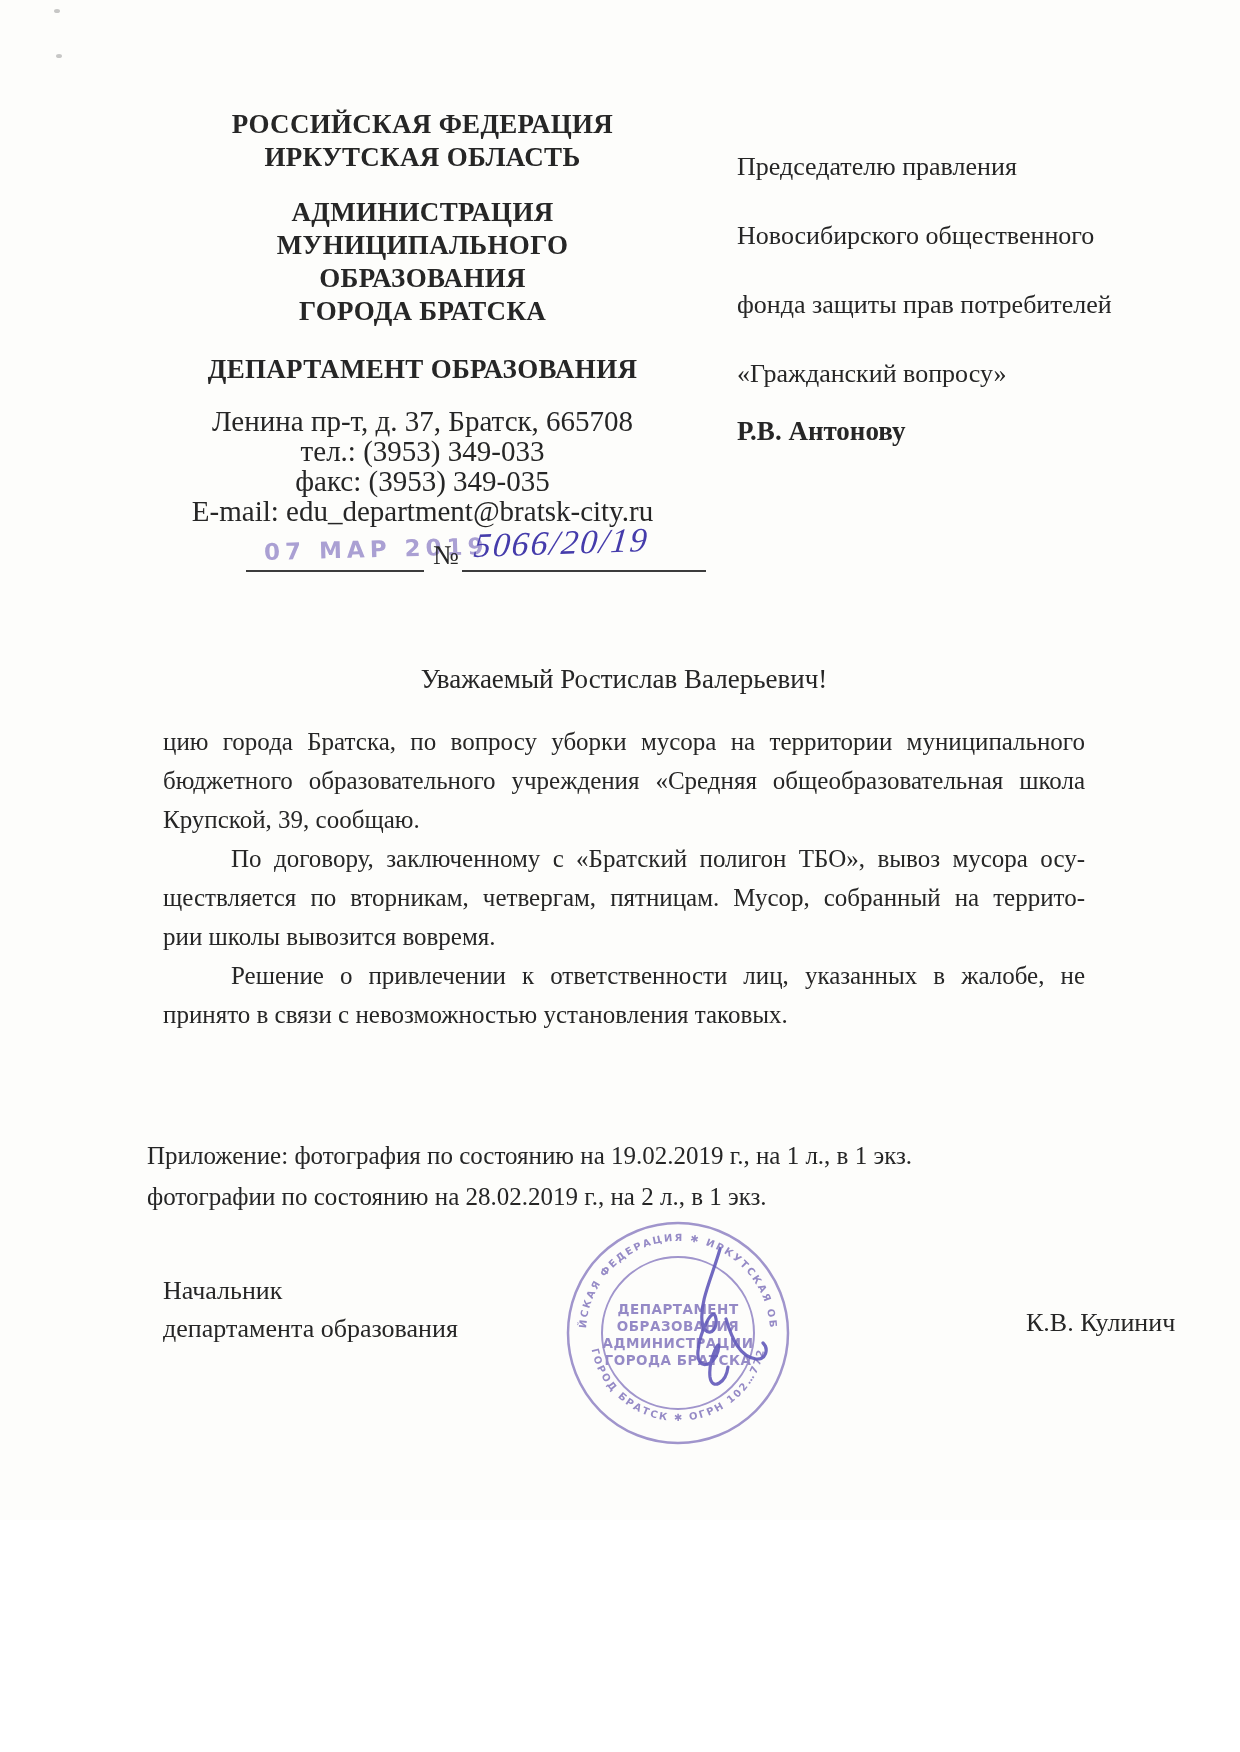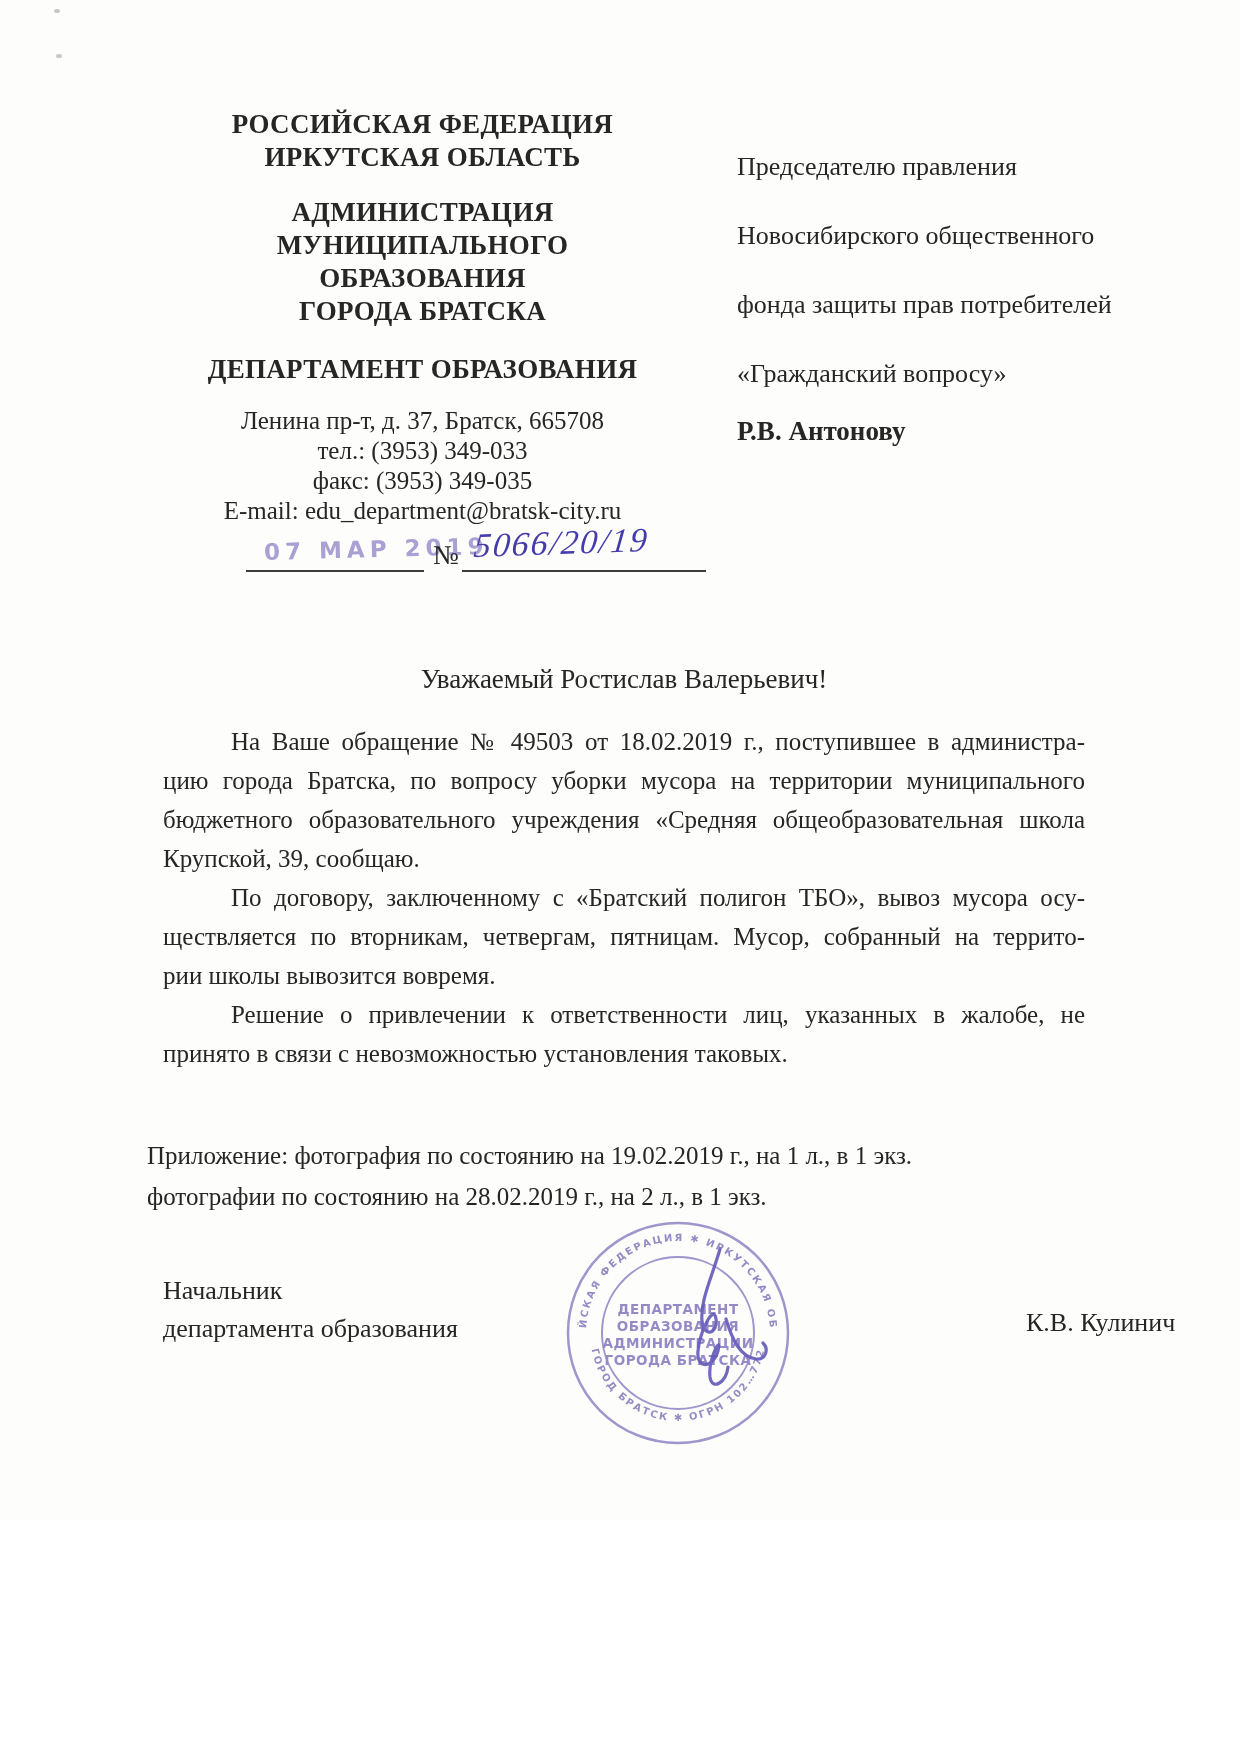--- a/index.html
+++ b/index.html
@@ -9,21 +9,21 @@
     font-family:"Liberation Serif", serif; color:#262626;
   }
   .abs { position:absolute; }
 
   
   .sender { left:185px; top:108px; width:475px; text-align:center; }
   .sender .h  { font-weight:bold; font-size:27px; line-height:33px; letter-spacing:.3px; }
   .sender .sp22 { height:22px; }
   .sender .sp25 { height:25px; }
   .sender .sp20 { height:20px; }
-  .sender .c  { font-size:25px; line-height:30px; }
+  .sender .c  { font-size:29px; line-height:30px; }
 
   
   .addr { left:737px; top:114px; width:380px; text-align:left; }
   .addr .line { font-size:26px; line-height:33px;margin-top:36px; }
   .addr .name { font-size:27px; margin-top:26px;font-weight:bold; }
 
   
   .datestamp {
     left:264px; top:536px; font-family:"DejaVu Sans", sans-serif;
     font-size:23px; font-weight:700; letter-spacing:5px;
@@ -105,21 +105,20 @@
   <div class="abs datestamp">07 МАР 2019</div>
   <div class="abs uline u1"></div>
   <div class="abs numlabel">№</div>
   <div class="abs uline u2"></div>
   <div class="abs numvalue">5066/20/19</div>
 
   <div class="abs salutation">Уважаемый Ростислав Валерьевич!</div>
 
   <div class="abs bodytext">
     <div>
-        <div class="jline first">На Ваше обращение № 49503 от 18.02.2019 г., поступившее в администра-</div>
         <div class="jline">цию города Братска, по вопросу уборки мусора на территории муниципального</div>
         <div class="jline">бюджетного образовательного учреждения «Средняя общеобразовательная школа</div>
         <div class="jline last">Крупской, 39, сообщаю.</div>
       </div>
     <div>
         <div class="jline first">По договору, заключенному с «Братский полигон ТБО», вывоз мусора осу-</div>
         <div class="jline">ществляется по вторникам, четвергам, пятницам. Мусор, собранный на террито-</div>
         <div class="jline last">рии школы вывозится вовремя.</div>
       </div>
     <div>

